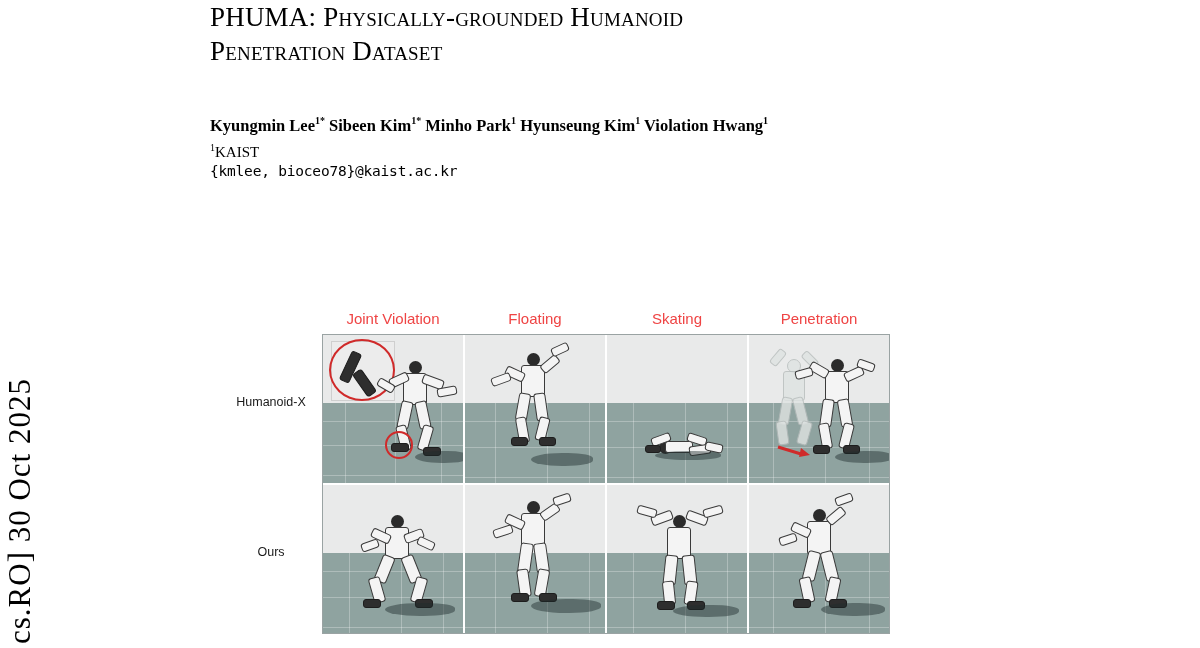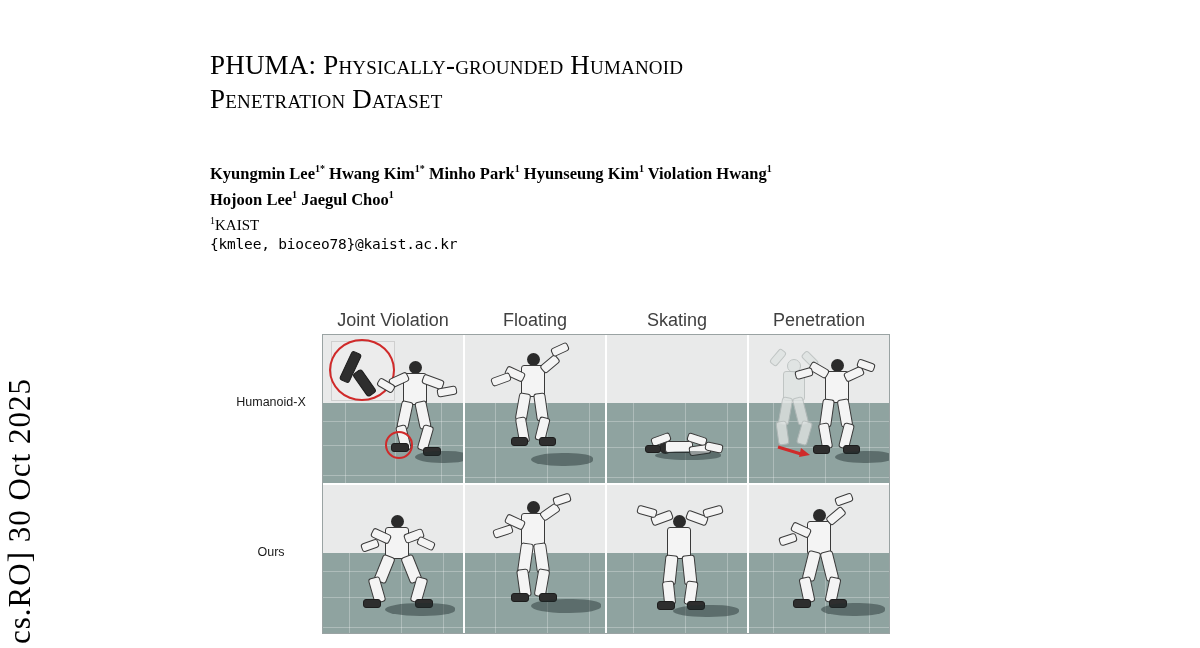--- a/index.html
+++ b/index.html
@@ -39,21 +39,20 @@
 
   
   #paper {
     position: absolute;
     left: 210px;
     top: 0;
     width: 760px;
   }
 
   #title {
-    margin-top: 48px;
     font-family: "Liberation Serif", serif;
     font-size: 27px;
     line-height: 34px;
     letter-spacing: 0.2px;
     color: #000;
   }
   #title .smallcaps {
     font-variant: small-caps;
   }
 
@@ -95,22 +94,22 @@
     position: relative;
     height: 24px;
     margin-left: 100px;
     width: 568px;
     display: flex;
   }
   #col-headers .col-head {
     flex: 1 1 0;
     text-align: center;
     font-family: "Liberation Sans", sans-serif;
-    font-size: 18px;
-    color: #404040;
+    font-size: 15px;
+    color: #ef4444;
   }
   #grid {
     position: relative;
     margin-left: 100px;
     width: 568px;
     border: 1px solid #9aa3a3;
     box-sizing: border-box;
   }
   .grid-row {
     display: flex;
@@ -206,28 +205,24 @@
       <span class="smallcaps">PHUMA: Physically-grounded Humanoid</span>
     </div>
     <div>
       <span class="smallcaps">Penetration Dataset</span>
     </div>
   </div>
 
   <div id="authors">
     <div>
       <span>Kyungmin Lee</span><sup>1*</sup>
-      <span>Hwang Kim</span><sup>1*</sup>
+      <span>Sibeen Kim</span><sup>1*</sup>
       <span>Minho Park</span><sup>1</sup>
       <span>Hyunseung Kim</span><sup>1</sup>
       <span>Violation Hwang</span><sup>1</sup>
-    </div>
-    <div>
-      <span>Hojoon Lee</span><sup>1</sup>
-      <span>Jaegul Choo</span><sup>1</sup>
     </div>
   </div>
 
   <div id="affiliation">
     <sup>1</sup><span>KAIST</span>
   </div>
 
   <div id="email">{kmlee, bioceo78}@kaist.ac.kr</div>
 </div>
 

